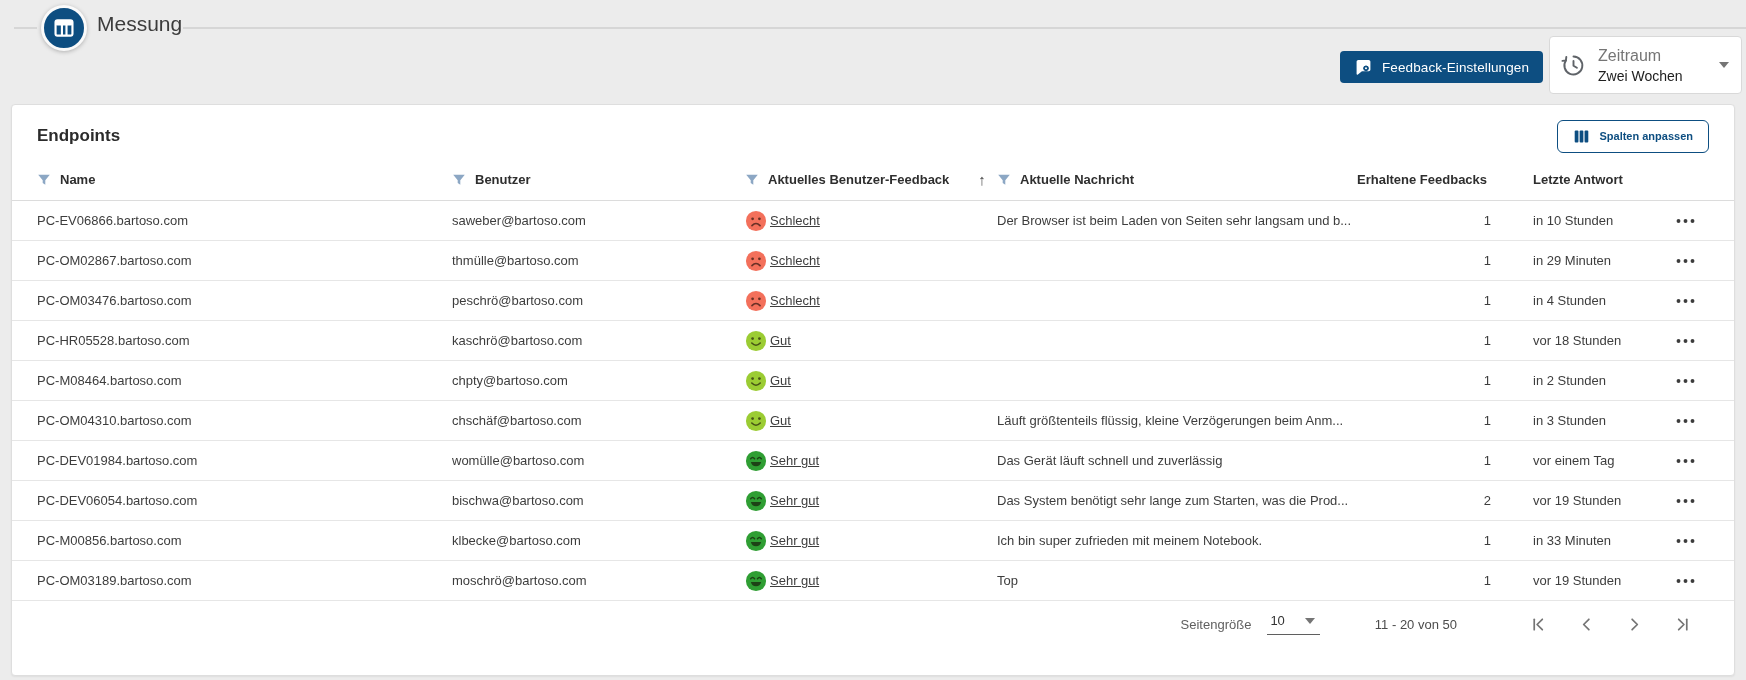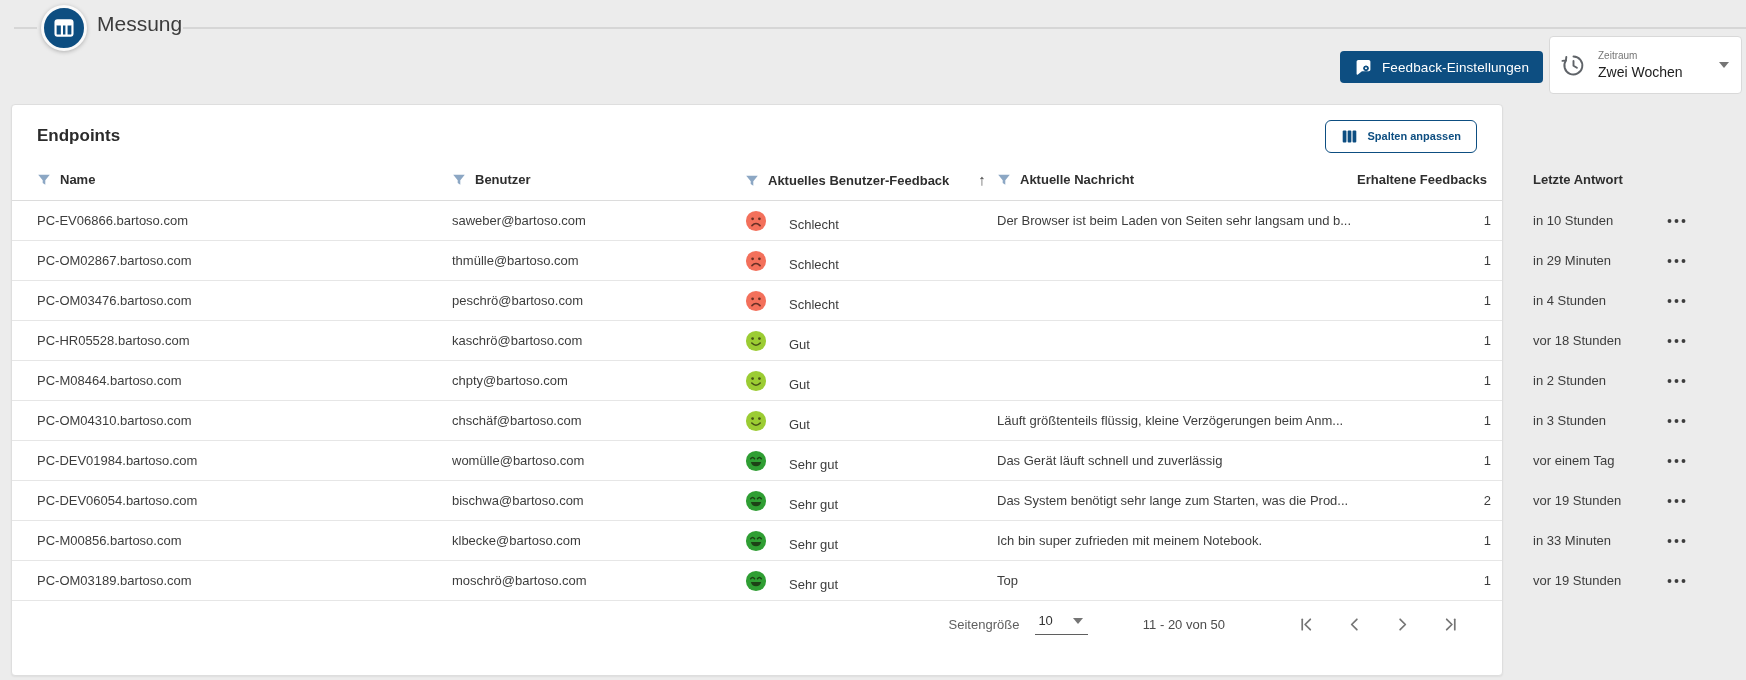--- a/index.html
+++ b/index.html
@@ -31,49 +31,49 @@
     font-size:13.5px;font-weight:500;letter-spacing:.1px;
     display:flex;align-items:center;justify-content:center;gap:9px;
     padding:0 14px;cursor:pointer;font-family:inherit;
   }
   .period{
     position:absolute;left:1549px;top:36px;width:193px;height:58px;
     background:#fff;border:1px solid #d9d9d9;border-radius:4px;
     display:flex;align-items:center;gap:11px;padding:0 12px 0 10px;cursor:pointer;
   }
   .period-texts{flex:1;display:flex;flex-direction:column;gap:3px;}
-  .period-label{font-size:10px;color:#757575;}
+  .period-label{font-size:16px;color:#757575;}
   .period-value{font-size:14px;color:#202020;}
   .caret{width:0;height:0;border-left:5px solid transparent;border-right:5px solid transparent;border-top:6px solid #757575;}
   
   .card{
-    position:absolute;left:11px;top:104px;width:1492px;height:572px;
+    position:absolute;left:11px;top:104px;width:1724px;height:572px;
     background:#fff;border:1px solid #dedede;border-radius:4px;
     box-shadow:0 1px 2px rgba(0,0,0,.06);
   }
   .card-head{height:54px;display:flex;align-items:center;justify-content:space-between;padding:8px 25px 0;}
   .panel-title{font-size:17px;font-weight:700;color:#2b2b2b;}
   .head-buttons{display:flex;gap:16px;}
   .btn{
     height:33px;border-radius:6px;background:#fff;font-size:11px;font-weight:600;
     display:flex;align-items:center;gap:9px;padding:0 15px;font-family:inherit;
   }
   .btn-blue{border:1.5px solid var(--accent);color:var(--accent);cursor:pointer;}
   .btn-gray{border:1px solid #d9d9d9;color:#bfbfbf;cursor:default;}
   
   .thead,.trow{
     display:grid;grid-template-columns:415px 293px 252px 360px 140px 165px 1fr;
     align-items:center;padding:0 25px;
   }
   .thead{height:42px;border-bottom:1px solid #dcdcdc;font-weight:700;font-size:13px;color:#2e2e2e;}
-  .hcell{display:flex;align-items:flex-end;gap:9px;white-space:nowrap;}
+  .hcell{display:flex;align-items:center;gap:9px;white-space:nowrap;}
   .sort-arrow{margin-left:20px;font-weight:400;font-size:15px;color:#4a4a4a;}
   .trow{height:40px;border-bottom:1px solid #e6e6e6;font-size:13px;color:#3d3d3d;}
   .cell{white-space:nowrap;overflow:hidden;}
-  .c-feedback{display:flex;align-items:flex-end;gap:22px;}
+  .c-feedback{display:flex;align-items:center;gap:3px;text-decoration:underline;}
   .c-count{text-align:right;padding-right:6px;}
   .c-last{padding-left:36px;}
   .hc-last{padding-left:36px;}
   .c-menu{display:flex;justify-content:center;}
   .dots-btn{display:flex;align-items:center;justify-content:center;width:28px;height:24px;cursor:pointer;}
   
   .smiley{width:22px;height:22px;display:flex;}
   .face{display:none;}
   .s-bad .face-bad{display:block;}
   .s-good .face-good{display:block;}

